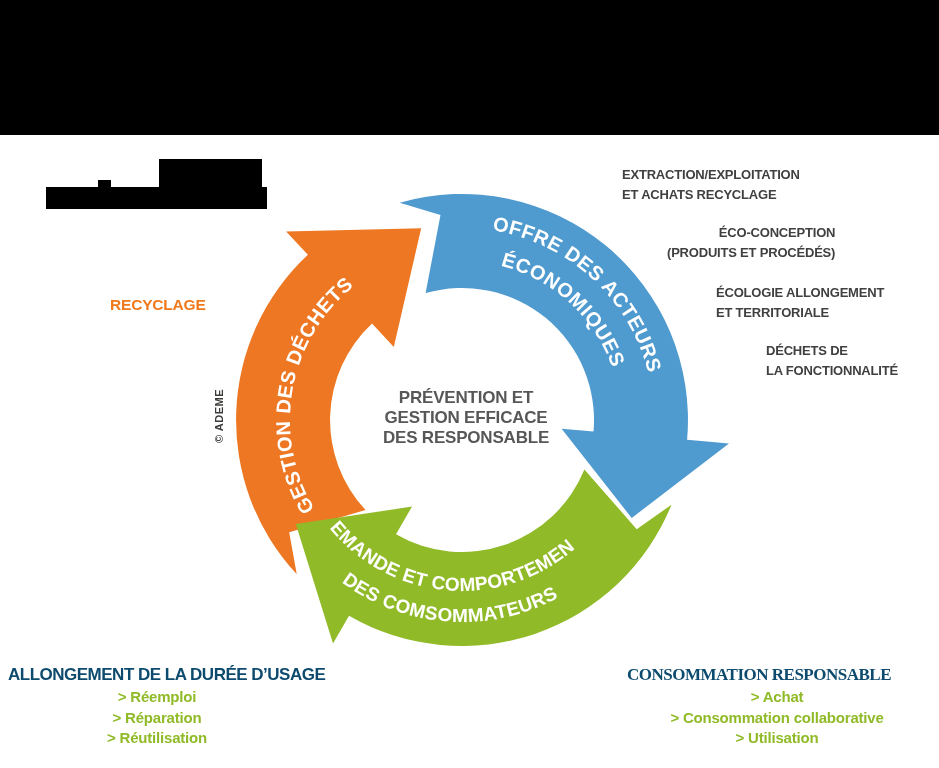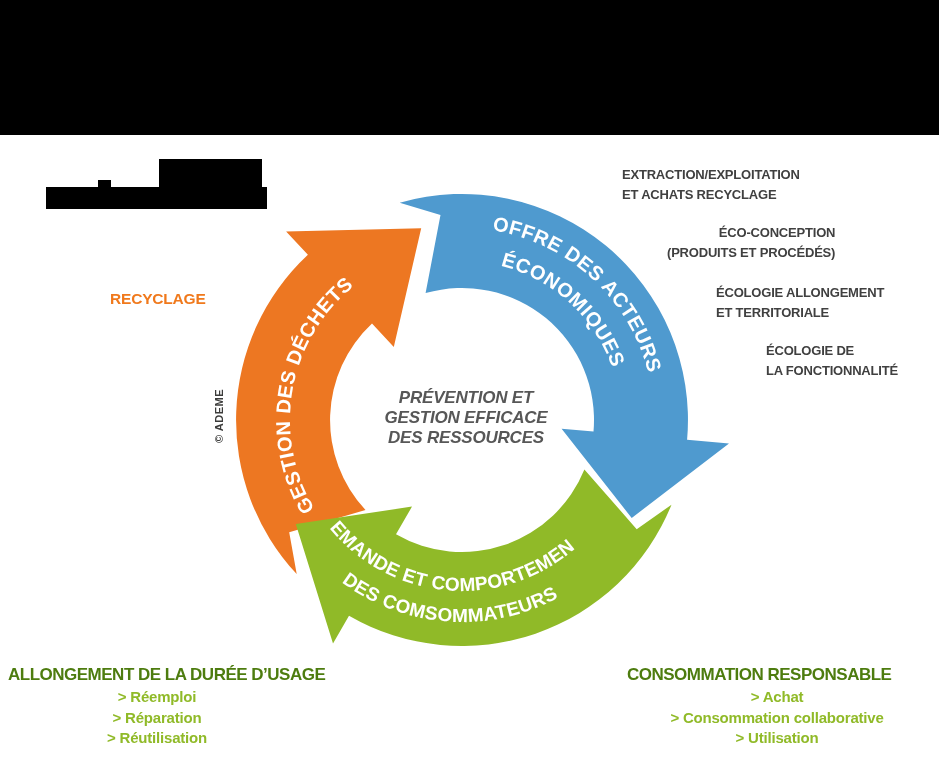--- a/index.html
+++ b/index.html
@@ -16,46 +16,45 @@
   svg{position:absolute;left:0;top:0;}
   .blue-label{
     color:#404040;font-weight:bold;font-size:13px;line-height:20px;
     letter-spacing:-0.2px;white-space:nowrap;
   }
   #blabel0{left:622px;top:165px;}
   #blabel1{left:667px;top:223px;text-align:right;}
   #blabel2{left:716px;top:283px;}
   #blabel3{left:766px;top:341px;}
   #recyclage{
-    left:110px;top:290px;color:#F0791C;font-weight:bold;font-size:15.5px;
+    left:110px;top:296px;color:#F0791C;font-weight:bold;font-size:15.5px;
     letter-spacing:-0.2px;white-space:nowrap;
   }
   #center-text{
     left:356px;top:388px;width:220px;text-align:center;
     color:#575757;font-weight:bold;font-size:17px;line-height:20px;
     letter-spacing:-0.2px;
-    font-style:italic;
   }
   #credit{
     left:179px;top:410px;width:80px;text-align:center;
     transform:rotate(-90deg);transform-origin:center;
     color:#3C3C3B;font-weight:bold;font-size:11px;letter-spacing:0.5px;
     white-space:nowrap;
   }
   .green-title{
-    color:#4d7c0f;font-weight:bold;font-size:17px;letter-spacing:-0.5px;
+    color:#0c4a6e;font-weight:bold;font-size:17px;letter-spacing:-0.5px;
     white-space:nowrap;
   }
   .green-items{
     color:#90BA28;font-weight:bold;font-size:15px;line-height:20.7px;
     letter-spacing:-0.2px;white-space:nowrap;
   }
   #duration-title{left:8px;top:665px;}
   #duration-items{left:8px;top:687px;width:298px;text-align:center;}
-  #consumption-title{left:627px;top:665px;}
+  #consumption-title{left:627px;top:665px;font-family:Liberation Serif, serif;}
   #consumption-items{left:627px;top:687px;width:300px;text-align:center;}
 </style>
 </head>
 <body>
 
 <div id="stage">
 
   <div id="banner" class="abs black"></div>
 
   <div id="redact1" class="abs black"></div>
@@ -90,39 +89,39 @@
       <textPath href="#tpGreen1" startOffset="50%" text-anchor="middle">DEMANDE ET COMPORTEMENT</textPath>
     </text>
     <text fill="#ffffff" font-family="Liberation Sans, sans-serif" font-size="19" font-weight="bold" letter-spacing="0.3">
       <textPath href="#tpGreen2" startOffset="50%" text-anchor="middle">DES COMSOMMATEURS</textPath>
     </text>
   </svg>
 
   <div id="center-text" class="abs">
     <div>PRÉVENTION ET</div>
     <div>GESTION EFFICACE</div>
-    <div>DES RESSOURCES</div>
+    <div>DES RESPONSABLE</div>
   </div>
 
   <div id="credit" class="abs">© ADEME</div>
 
   <div id="blabel0" class="abs blue-label">
     <div>EXTRACTION/EXPLOITATION</div>
     <div>ET ACHATS RECYCLAGE</div>
   </div>
   <div id="blabel1" class="abs blue-label">
     <div>ÉCO-CONCEPTION</div>
     <div>(PRODUITS ET PROCÉDÉS)</div>
   </div>
   <div id="blabel2" class="abs blue-label">
     <div>ÉCOLOGIE ALLONGEMENT</div>
     <div>ET TERRITORIALE</div>
   </div>
   <div id="blabel3" class="abs blue-label">
-    <div>ÉCOLOGIE DE</div>
+    <div>DÉCHETS DE</div>
     <div>LA FONCTIONNALITÉ</div>
   </div>
 
   <div id="recyclage" class="abs">RECYCLAGE</div>
 
   <div id="duration-title" class="abs green-title">ALLONGEMENT DE LA DURÉE D’USAGE</div>
   <div id="duration-items" class="abs green-items">
     <div>&gt; Réemploi</div>
     <div>&gt; Réparation</div>
     <div>&gt; Réutilisation</div>

